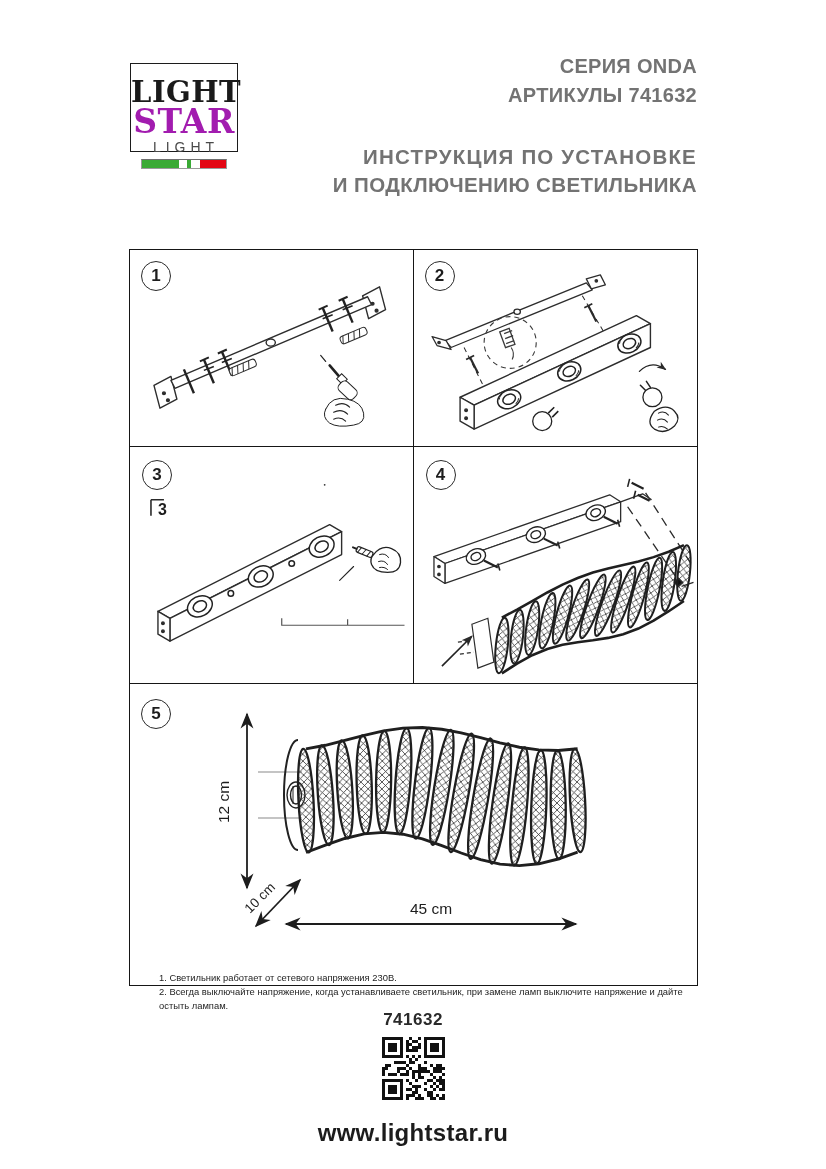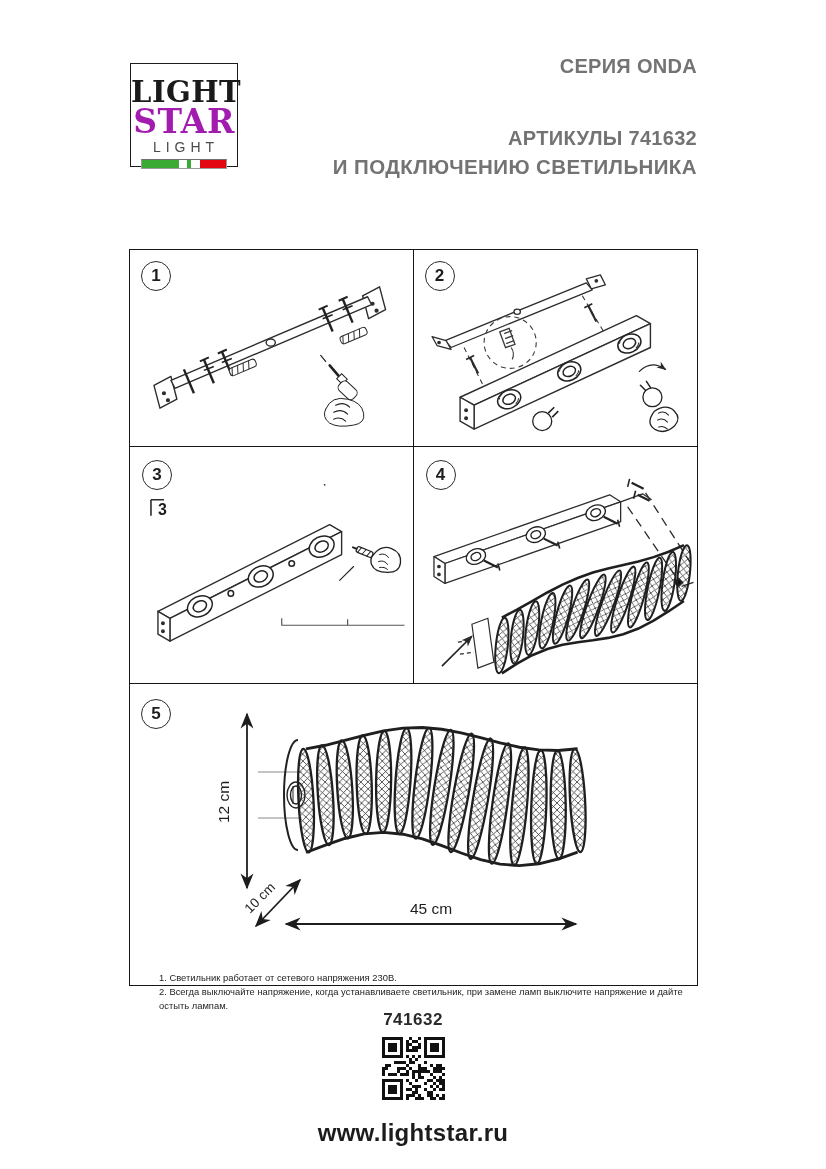--- a/index.html
+++ b/index.html
@@ -3,21 +3,21 @@
 <meta charset="utf-8">
 <style>
   * { margin:0; padding:0; box-sizing:border-box; }
   html,body { background:#ffffff; }
   body {
     width:826px; height:1169px; position:relative; overflow:hidden;
     font-family:"Liberation Sans", sans-serif; color:#231f20;
   }
   
   .logo-box {
-    position:absolute; left:130px; top:63px; width:108px; height:104px;
+    position:absolute; left:130px; top:63px; width:108px; height:89px;
     border:1.5px solid #1c1c1c; background:#fff; text-align:center;
   }
   .logo-light {
     font-family:"DejaVu Serif", serif; font-weight:bold; font-size:29px;
     letter-spacing:.5px; line-height:1; margin-top:14px; color:#1a1a1a;
   }
   .logo-star {
     font-family:"DejaVu Serif", serif; font-weight:bold; font-size:33px;
     letter-spacing:.5px; line-height:.92; color:#a21caf;
   }
@@ -31,21 +31,21 @@
     background:linear-gradient(to right,
       #3aaa35 0 44%, #ffffff 44% 54%, #3aaa35 54% 58%,
       #ffffff 58% 69%, #e30613 69% 100%);
   }
   
   .header-text {
     position:absolute; right:129px; top:52px; text-align:right;
     font-weight:bold; color:#737373;
   }
   .h-series   { font-size:20px; line-height:1.45; letter-spacing:.3px; }
-  .h-article  { font-size:20px; line-height:1.45; letter-spacing:.3px;margin-top:43px; }
+  .h-article  { font-size:20px; line-height:1.45; letter-spacing:.3px; }
   .h-instr    { font-size:20.5px; line-height:1.35; letter-spacing:1.2px; margin-top:33px; }
   .h-instr2   { font-size:20.5px; line-height:1.35; letter-spacing:.4px;text-align:center; }
   
   .grid {
     position:absolute; left:129px; top:249px; width:569px; height:737px;
     display:grid; grid-template-columns:283.5px 283.5px;
     grid-template-rows:197px 237px 299px;
     border:1.8px solid #161616; background:#fff;
   }
   .panel { position:relative; border-right:1.6px solid #161616; border-bottom:1.6px solid #161616; }
@@ -96,20 +96,21 @@
 <div class="logo-box">
   <div class="logo-light">LIGHT</div>
   <div class="logo-star">STAR</div>
   <div class="logo-group">LIGHT</div>
   <div class="logo-flag"></div>
 </div>
 
 <div class="header-text">
   <div class="h-series">СЕРИЯ ONDA</div>
   <div class="h-article">АРТИКУЛЫ 741632</div>
+  <div class="h-instr">ИНСТРУКЦИЯ ПО УСТАНОВКЕ</div>
   <div class="h-instr2">И ПОДКЛЮЧЕНИЮ СВЕТИЛЬНИКА</div>
 </div>
 
 <div class="grid">
 
   <div class="panel">
     <div class="badge">
         <span>1</span>
       </div>
     <svg class="draw" viewBox="0 0 283 197" preserveAspectRatio="none">

